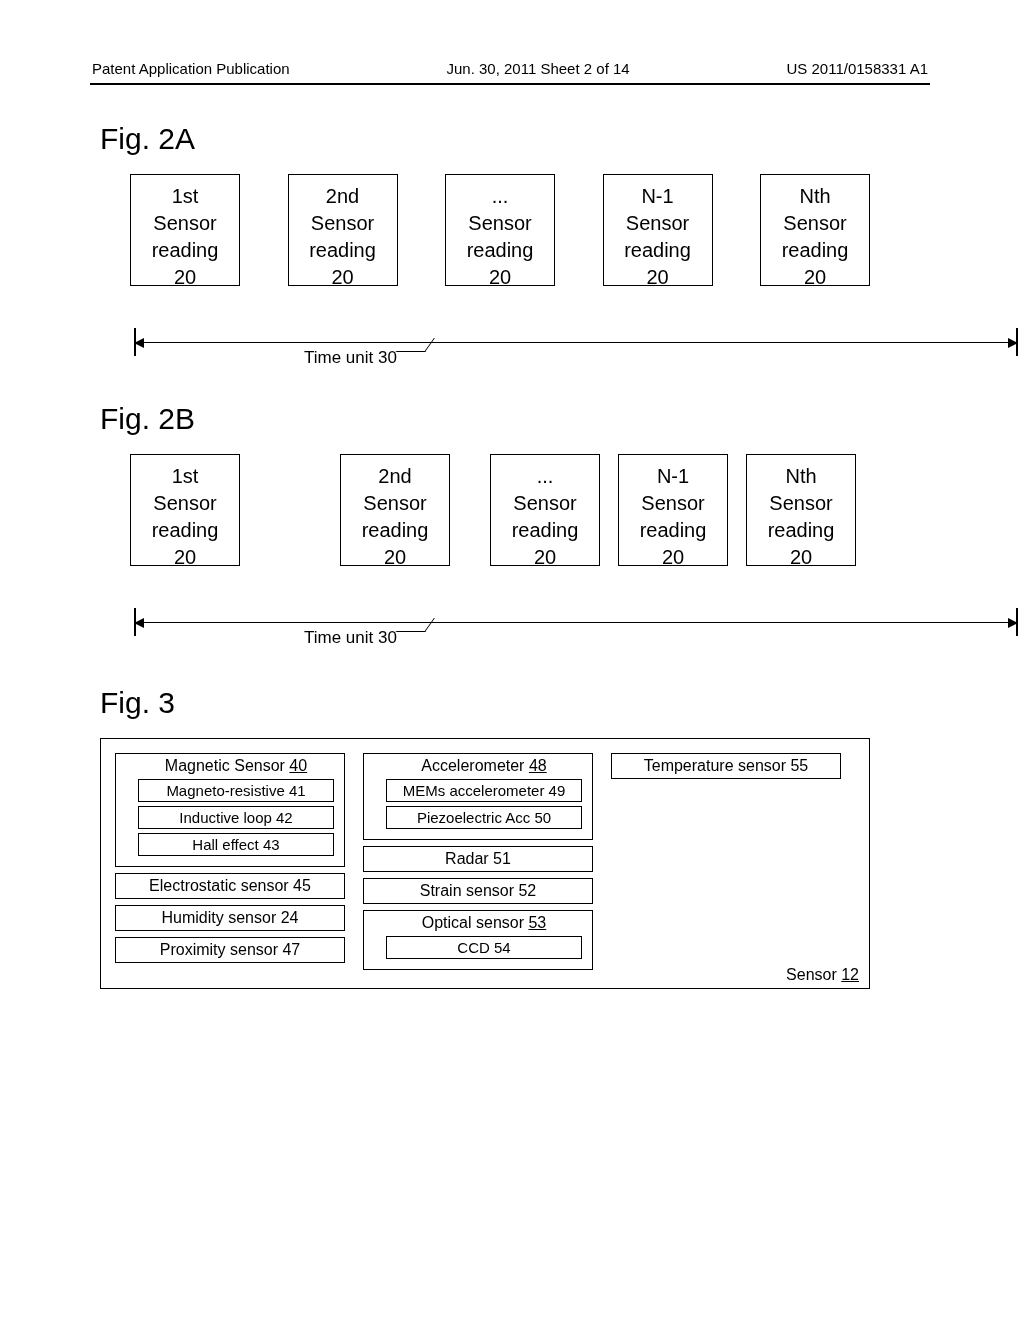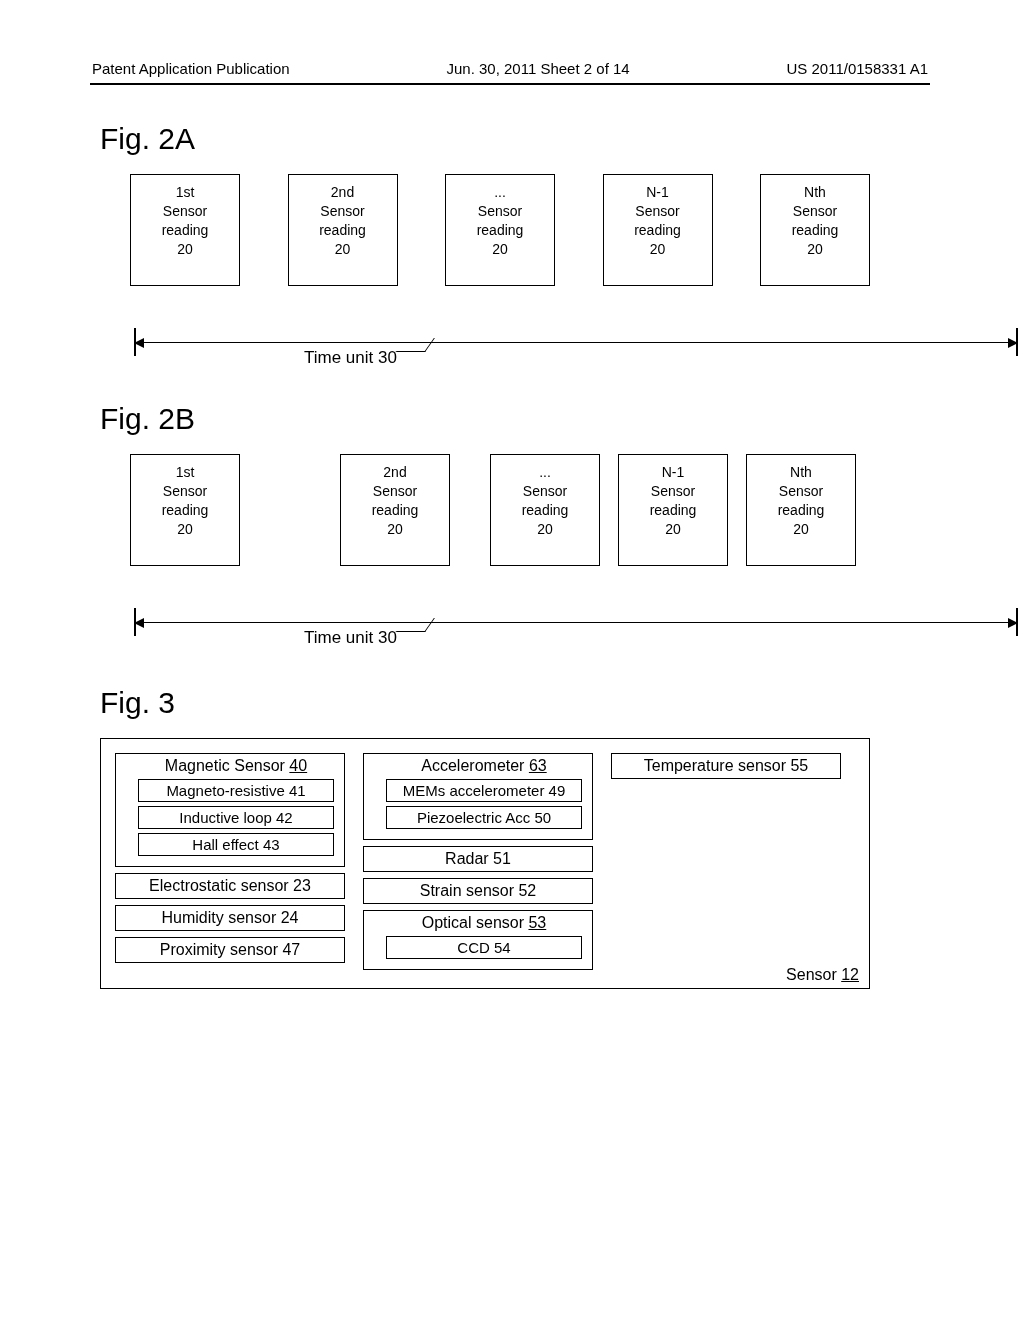--- a/index.html
+++ b/index.html
@@ -35,21 +35,21 @@
     display: flex;
     justify-content: space-between;
     width: 740px;
     margin-left: 40px;
   }
   .sensor-box {
     border: 1.5px solid #000;
     width: 110px;
     height: 112px;
     text-align: center;
-    font-size: 14px;
+    font-size: 20px;
     line-height: 1.35;
     padding-top: 8px;
   }
   .timeline-wrap {
     position: relative;
     width: 884px;
     margin-left: 44px;
     margin-top: 42px;
     height: 30px;
   }
@@ -245,29 +245,29 @@
 
       <div class="fig3-col">
         <div class="sbox sbox-tall">
           <div>
             <span>Magnetic Sensor </span><span class="underline">40</span>
           </div>
           <div class="nested">Magneto-resistive 41</div>
           <div class="nested">Inductive loop 42</div>
           <div class="nested">Hall effect 43</div>
         </div>
-        <div class="sbox">Electrostatic sensor 23</div>
+        <div class="sbox">Electrostatic sensor 45</div>
         <div class="sbox">Humidity sensor 24</div>
         <div class="sbox">Proximity sensor 47</div>
       </div>
 
       <div class="fig3-col-mid">
         <div class="sbox sbox-tall">
           <div>
-            <span>Accelerometer </span><span class="underline">63</span>
+            <span>Accelerometer </span><span class="underline">48</span>
           </div>
           <div class="nested">MEMs accelerometer 49</div>
           <div class="nested">Piezoelectric Acc 50</div>
         </div>
         <div class="sbox">Radar 51</div>
         <div class="sbox">Strain sensor 52</div>
         <div class="sbox sbox-tall">
           <div>
             <span>Optical sensor </span><span class="underline">53</span>
           </div>

